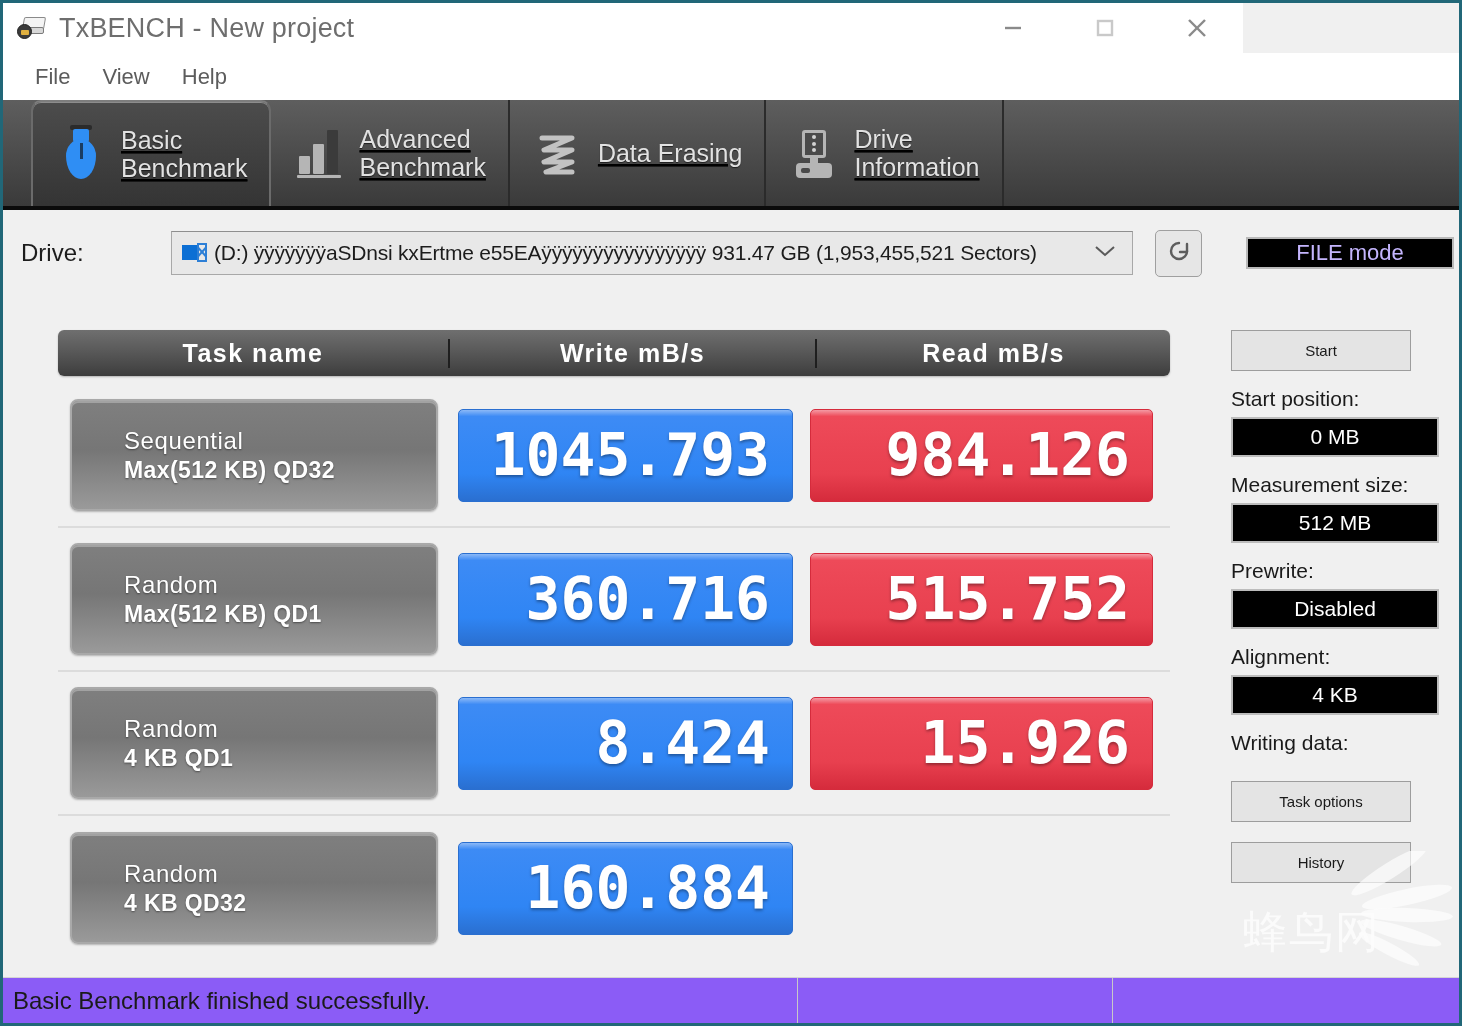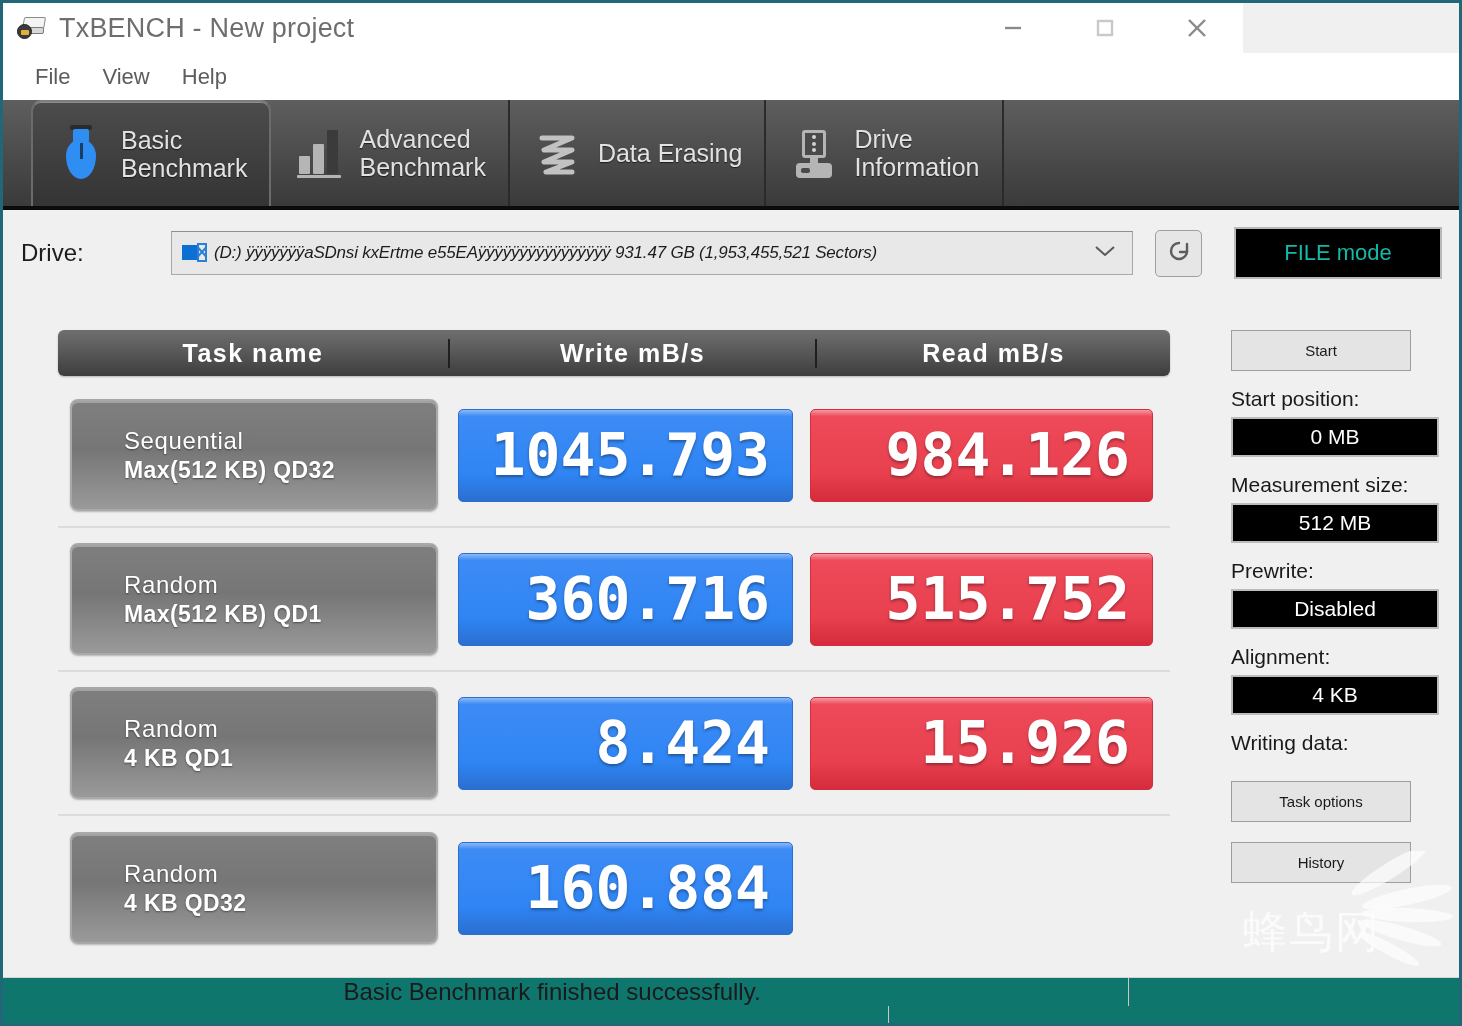--- a/index.html
+++ b/index.html
@@ -116,20 +116,21 @@
     display: flex;
     align-items: stretch;
     border-bottom: 4px solid #0b0b0b;
   }
   .tool-tab {
     display: flex;
     align-items: center;
     padding: 12px 22px;
     position: relative;
     border-right: 2px solid #2b2b2b;
+    text-decoration: underline;
   }
   .tool-tab.first { margin-left: 28px; }
   .tool-tab.active {
     background: linear-gradient(180deg, #4c4c4c 0%, #3f3f3f 55%, #343434 100%);
     border-top: 2px solid #7d7d7d;
     border-left: 2px solid #6b6b6b;
     border-right: 2px solid #6b6b6b;
     border-radius: 10px 10px 0 0;
     box-shadow: inset 0 1px 0 #8d8d8d;
   }
@@ -267,48 +268,47 @@
   .drive-mini-icon .cross::before,
   .drive-mini-icon .cross::after {
     content: ""; position: absolute;
     left: 0; top: 9px; width: 12px; height: 2px;
     background: #2d7fd6;
   }
   .drive-mini-icon .cross::before { transform: rotate(48deg); }
   .drive-mini-icon .cross::after  { transform: rotate(-48deg); }
 
   .drive-text {
-    font-size: 17px;
+    font-size: 21px;
     color: #1c1c1c;
     white-space: nowrap;
     overflow: hidden;
     letter-spacing: -0.2px;
-    font-style: italic;
   }
   .combo-arrow {
     position: absolute;
     right: 16px; top: 50%;
     transform: translateY(-50%);
   }
 
   .refresh-btn {
     margin-left: 22px;
     width: 47px; height: 47px;
     background: #e6e6e6;
     border: 1px solid #9f9f9f;
     border-radius: 5px;
     display: flex; align-items: center; justify-content: center;
   }
 
   .filemode-btn {
-    margin-left: 32px;
-    width: 208px; height: 52px;
+    margin-left: 44px;
+    width: 208px; height: 32px;
     background: #000000;
     border: 2px solid #b9b9b9;
-    color: #14b8a6;
+    color: #c4b5fd;
     font-size: 22px;
     display: flex; align-items: center; justify-content: center;
   }
 
   
   .table-head {
     position: absolute;
     left: 55px; top: 327px;
     width: 1112px; height: 46px;
     background: linear-gradient(180deg, #6f6f6f 0%, #5c5c5c 40%, #3d3d3d 100%);
@@ -444,25 +444,24 @@
     letter-spacing: 2px;
     font-family: "DejaVu Sans", sans-serif;
     margin-left: 20px;
   }
 
   
   .statusbar {
     position: absolute;
     left: 0; bottom: 0;
     width: 1456px; height: 46px;
-    background: #0f766e;
+    background: #8b5cf6;
     border-top: 1px solid #d4d4d4;
     display: flex;
     align-items: center;
-    flex-direction: column;
   }
   .sb-seg1 {
     width: 795px;
     padding-left: 10px;
     font-size: 24px;
     color: #1a1a1a;
     white-space: nowrap;
     border-right: 1px solid #c8c8c8;
     height: 100%;
     display: flex; align-items: center;

